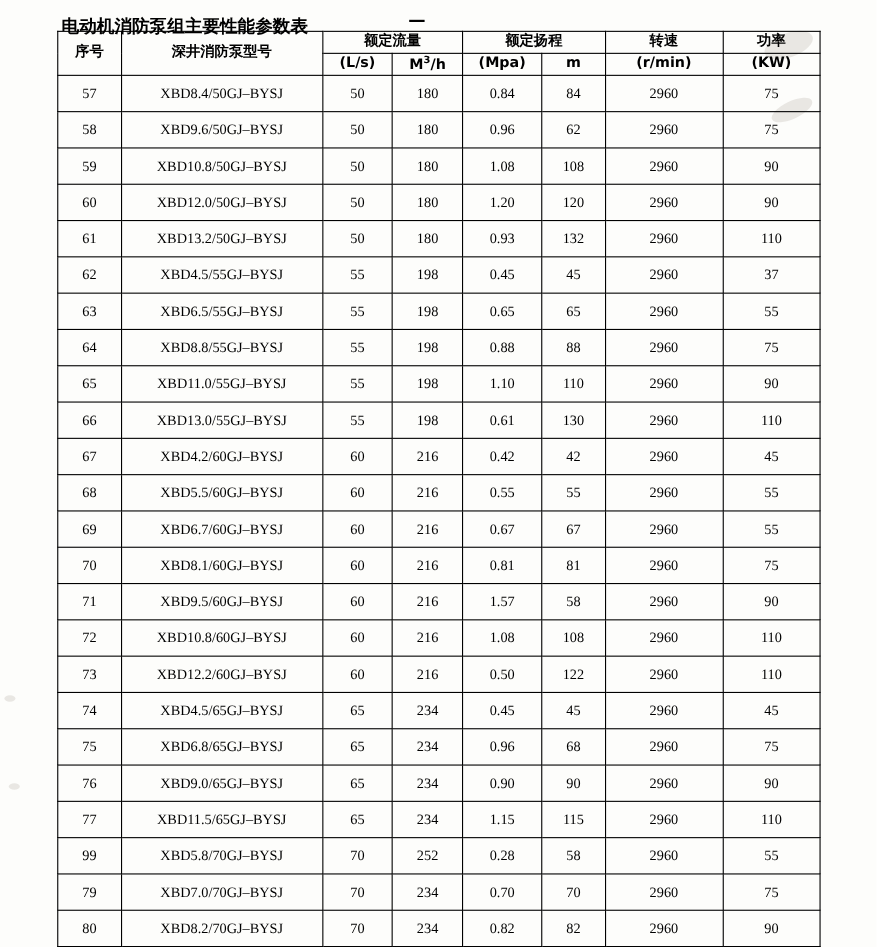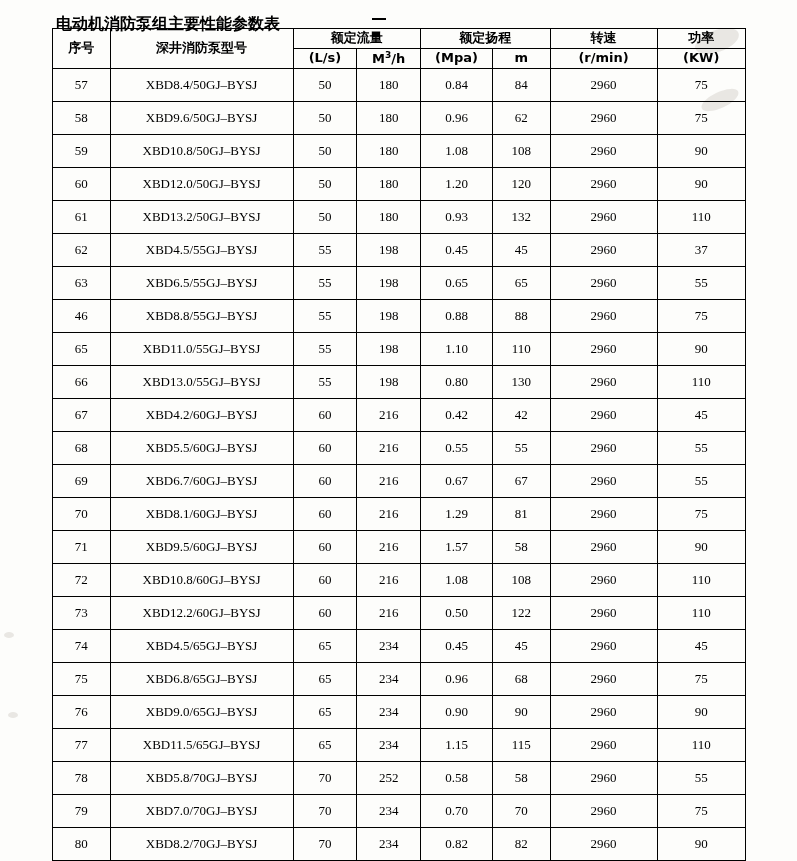--- a/index.html
+++ b/index.html
@@ -201,21 +201,21 @@
           <td>63</td>
           <td class="model-cell">XBD6.5/55GJ–BYSJ</td>
           <td>55</td>
           <td>198</td>
           <td>0.65</td>
           <td>65</td>
           <td>2960</td>
           <td>55</td>
         </tr>
         <tr>
-          <td>46</td>
+          <td>64</td>
           <td class="model-cell">XBD8.8/55GJ–BYSJ</td>
           <td>55</td>
           <td>198</td>
           <td>0.88</td>
           <td>88</td>
           <td>2960</td>
           <td>75</td>
         </tr>
         <tr>
           <td>65</td>
@@ -225,21 +225,21 @@
           <td>1.10</td>
           <td>110</td>
           <td>2960</td>
           <td>90</td>
         </tr>
         <tr>
           <td>66</td>
           <td class="model-cell">XBD13.0/55GJ–BYSJ</td>
           <td>55</td>
           <td>198</td>
-          <td>0.80</td>
+          <td>0.61</td>
           <td>130</td>
           <td>2960</td>
           <td>110</td>
         </tr>
         <tr>
           <td>67</td>
           <td class="model-cell">XBD4.2/60GJ–BYSJ</td>
           <td>60</td>
           <td>216</td>
           <td>0.42</td>
@@ -265,21 +265,21 @@
           <td>0.67</td>
           <td>67</td>
           <td>2960</td>
           <td>55</td>
         </tr>
         <tr>
           <td>70</td>
           <td class="model-cell">XBD8.1/60GJ–BYSJ</td>
           <td>60</td>
           <td>216</td>
-          <td>1.29</td>
+          <td>0.81</td>
           <td>81</td>
           <td>2960</td>
           <td>75</td>
         </tr>
         <tr>
           <td>71</td>
           <td class="model-cell">XBD9.5/60GJ–BYSJ</td>
           <td>60</td>
           <td>216</td>
           <td>1.57</td>
@@ -341,25 +341,25 @@
           <td>77</td>
           <td class="model-cell">XBD11.5/65GJ–BYSJ</td>
           <td>65</td>
           <td>234</td>
           <td>1.15</td>
           <td>115</td>
           <td>2960</td>
           <td>110</td>
         </tr>
         <tr>
-          <td>78</td>
+          <td>99</td>
           <td class="model-cell">XBD5.8/70GJ–BYSJ</td>
           <td>70</td>
           <td>252</td>
-          <td>0.58</td>
+          <td>0.28</td>
           <td>58</td>
           <td>2960</td>
           <td>55</td>
         </tr>
         <tr>
           <td>79</td>
           <td class="model-cell">XBD7.0/70GJ–BYSJ</td>
           <td>70</td>
           <td>234</td>
           <td>0.70</td>

